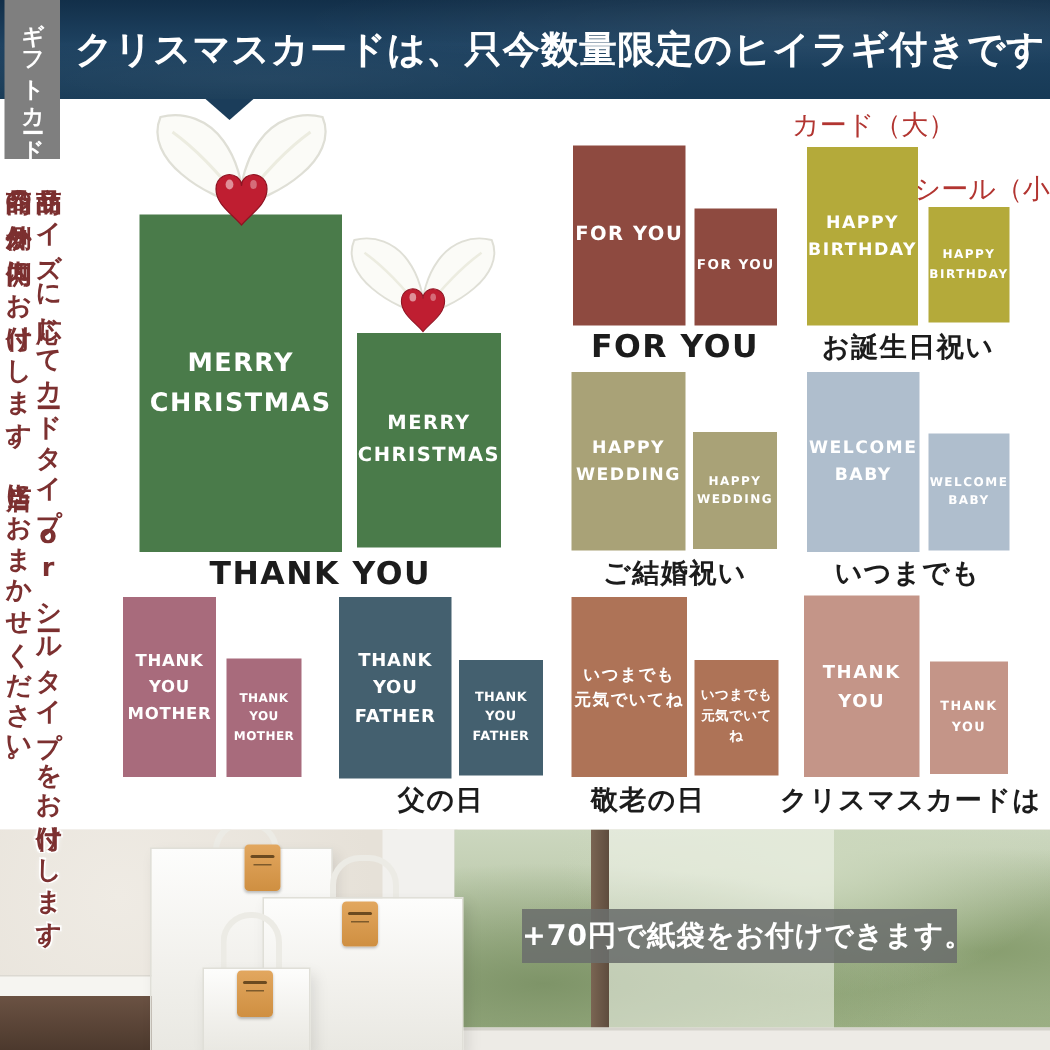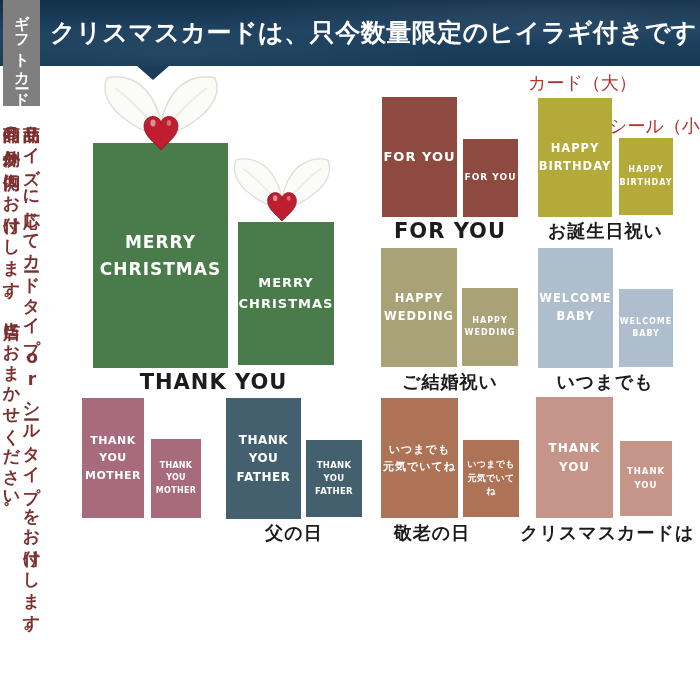--- a/index.html
+++ b/index.html
@@ -215,14 +215,38 @@
   <div class="card" style="left: 536px; top: 397px; width: 77px; height: 121px; font-size: 12px; background: rgb(196, 149, 136);">
     <span>THANK YOU</span>
     <span></span>
   </div>
   <div class="card" style="left: 620px; top: 441px; width: 52px; height: 75px; font-size: 8.5px; background: rgb(196, 149, 136);">
     <span>THANK YOU</span>
     <span></span>
   </div>
   <div class="sec-label" style="left:520px;top:521px;width:170px;">クリスマスカードは</div>
 
+  <div class="photo">
+    <div class="wall"></div>
+    <div class="baseboard"></div>
+    <div class="floor"></div>
+    <div class="frame-left"></div>
+    <div class="glass"></div>
+    <div class="mullion"></div>
+    <div class="curtain"></div>
+    <div class="sill"></div>
+
+    <div class="handle" style="left:142px;top:-6px;width:36px;height:18px;"></div>
+    <div class="bag-body" style="left:100px;top:12px;width:120px;height:135px;"></div>
+    <div class="tagline" style="left:163px;top:10px;width:24px;height:31px;"></div>
+
+    <div class="handle" style="left:220px;top:17px;width:38px;height:30px;"></div>
+    <div class="bag-body" style="left:175px;top:45px;width:132px;height:102px;"></div>
+    <div class="tagline" style="left:228px;top:48px;width:24px;height:30px;"></div>
+
+    <div class="handle" style="left:147px;top:55px;width:33px;height:39px;"></div>
+    <div class="bag-body" style="left:135px;top:92px;width:70px;height:55px;"></div>
+    <div class="tagline" style="left:158px;top:94px;width:24px;height:31px;"></div>
+
+    <div class="overlay">+70円で紙袋をお付けできます。</div>
+  </div>
 
 </div>
 
 </body></html>

